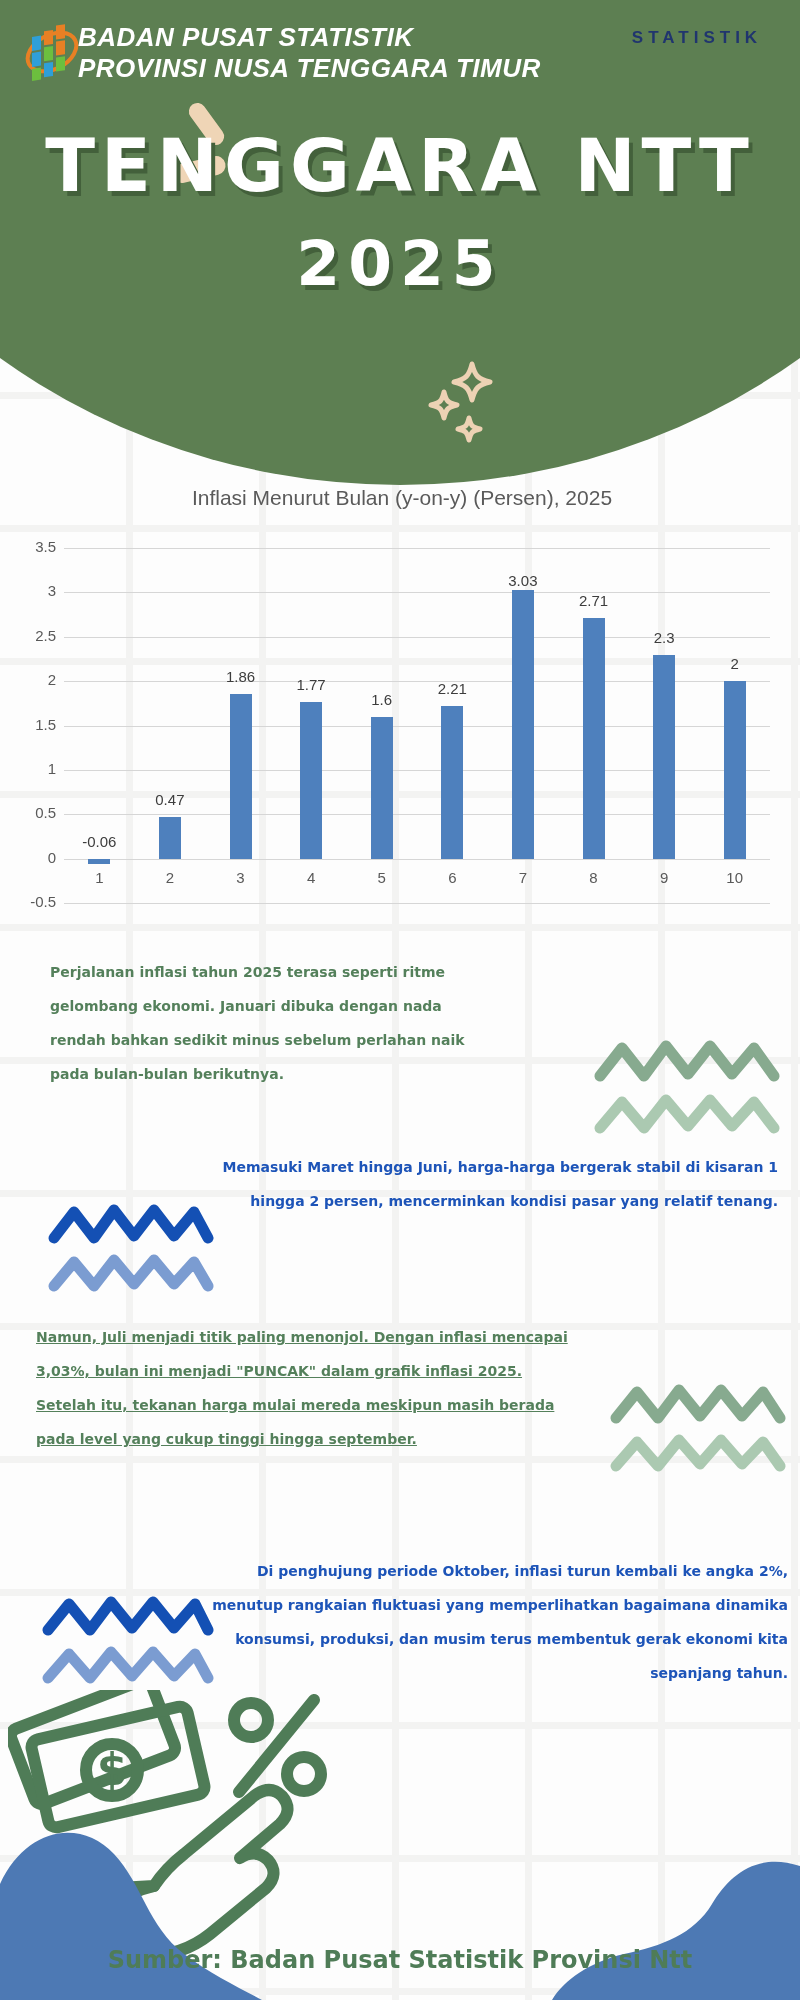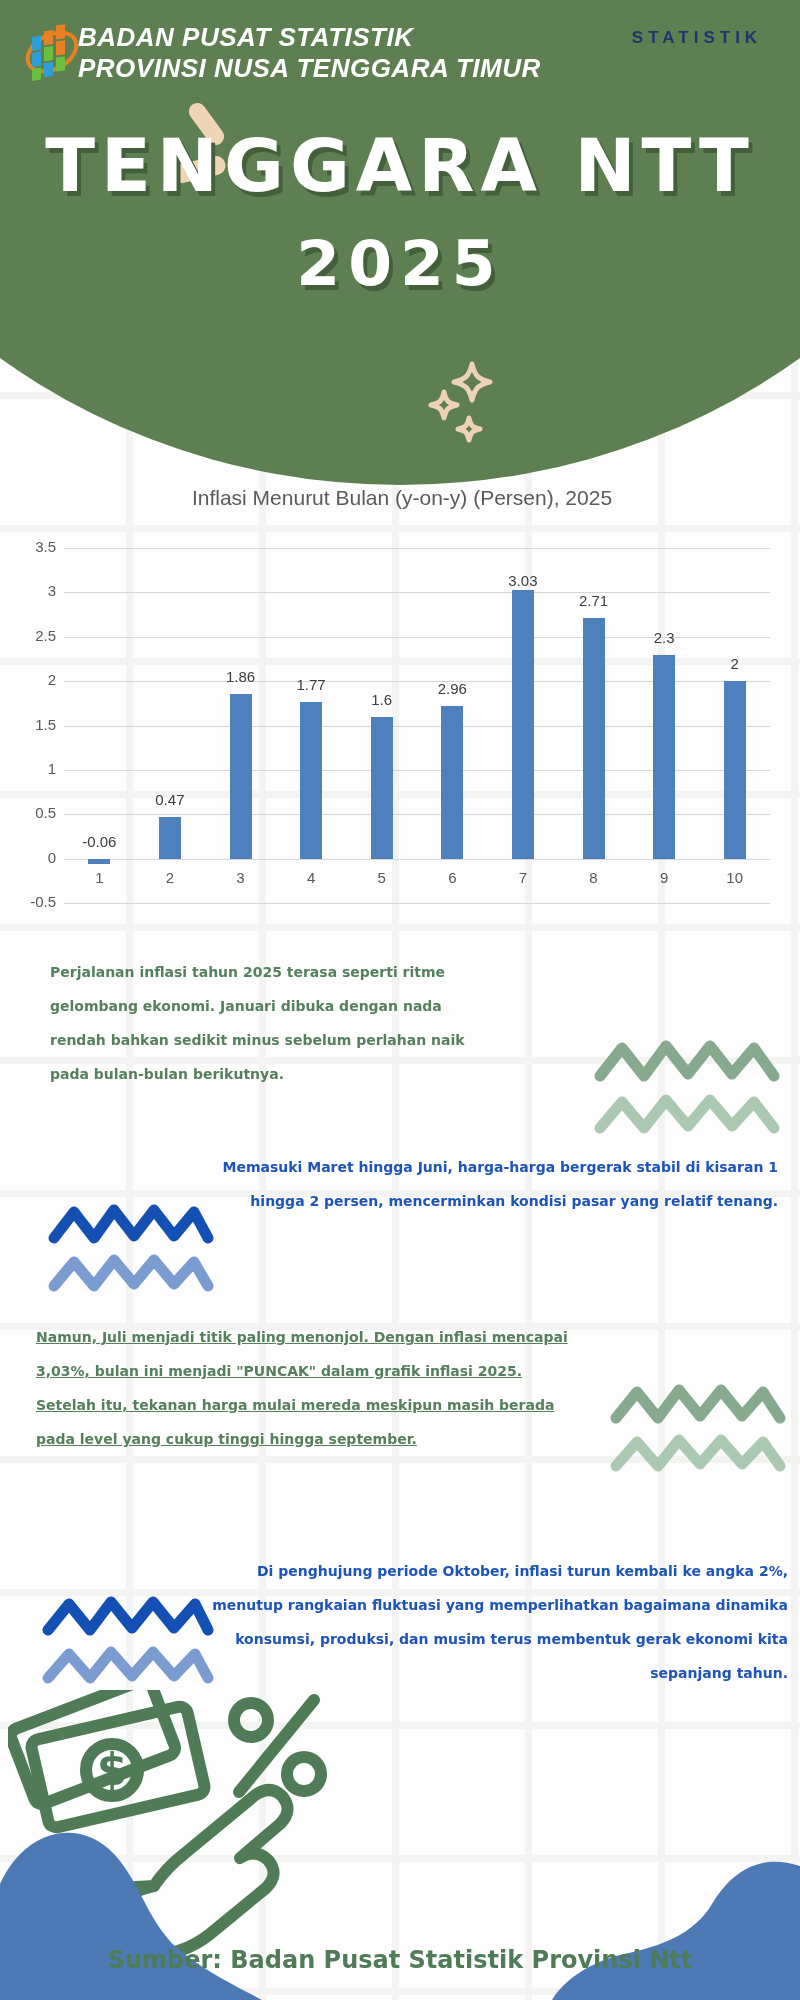--- a/index.html
+++ b/index.html
@@ -140,21 +140,21 @@
       <div class="bar" style="left: 201.5px; top: 207.55px; width: 22px; height: 165.075px; background: rgb(78, 128, 189);"></div>
       <div class="vlabel" style="left: 177.5px; top: 181.55px; width: 70px;">1.86</div>
       <div class="xlabel" style="left: 177.2px; top: 382.625px; width: 70.6px;">3</div>
       <div class="bar" style="left: 272.1px; top: 215.537px; width: 22px; height: 157.088px; background: rgb(78, 128, 189);"></div>
       <div class="vlabel" style="left: 248.1px; top: 189.537px; width: 70px;">1.77</div>
       <div class="xlabel" style="left: 247.8px; top: 382.625px; width: 70.6px;">4</div>
       <div class="bar" style="left: 342.7px; top: 230.625px; width: 22px; height: 142px; background: rgb(78, 128, 189);"></div>
       <div class="vlabel" style="left: 318.7px; top: 204.625px; width: 70px;">1.6</div>
       <div class="xlabel" style="left: 318.4px; top: 382.625px; width: 70.6px;">5</div>
       <div class="bar" style="left: 413.3px; top: 219.975px; width: 22px; height: 152.65px; background: rgb(78, 128, 189);"></div>
-      <div class="vlabel" style="left: 389.3px; top: 193.975px; width: 70px;">2.96</div>
+      <div class="vlabel" style="left: 389.3px; top: 193.975px; width: 70px;">2.21</div>
       <div class="xlabel" style="left: 389px; top: 382.625px; width: 70.6px;">6</div>
       <div class="bar" style="left: 483.9px; top: 103.713px; width: 22px; height: 268.912px; background: rgb(78, 128, 189);"></div>
       <div class="vlabel" style="left: 459.9px; top: 77.7125px; width: 70px; margin-top: 8px;">3.03</div>
       <div class="xlabel" style="left: 459.6px; top: 382.625px; width: 70.6px;">7</div>
       <div class="bar" style="left: 554.5px; top: 132.113px; width: 22px; height: 240.512px; background: rgb(78, 128, 189);"></div>
       <div class="vlabel" style="left: 530.5px; top: 106.112px; width: 70px;">2.71</div>
       <div class="xlabel" style="left: 530.2px; top: 382.625px; width: 70.6px;">8</div>
       <div class="bar" style="left: 625.1px; top: 168.5px; width: 22px; height: 204.125px; background: rgb(78, 128, 189);"></div>
       <div class="vlabel" style="left: 601.1px; top: 142.5px; width: 70px;">2.3</div>
       <div class="xlabel" style="left: 600.8px; top: 382.625px; width: 70.6px;">9</div>

